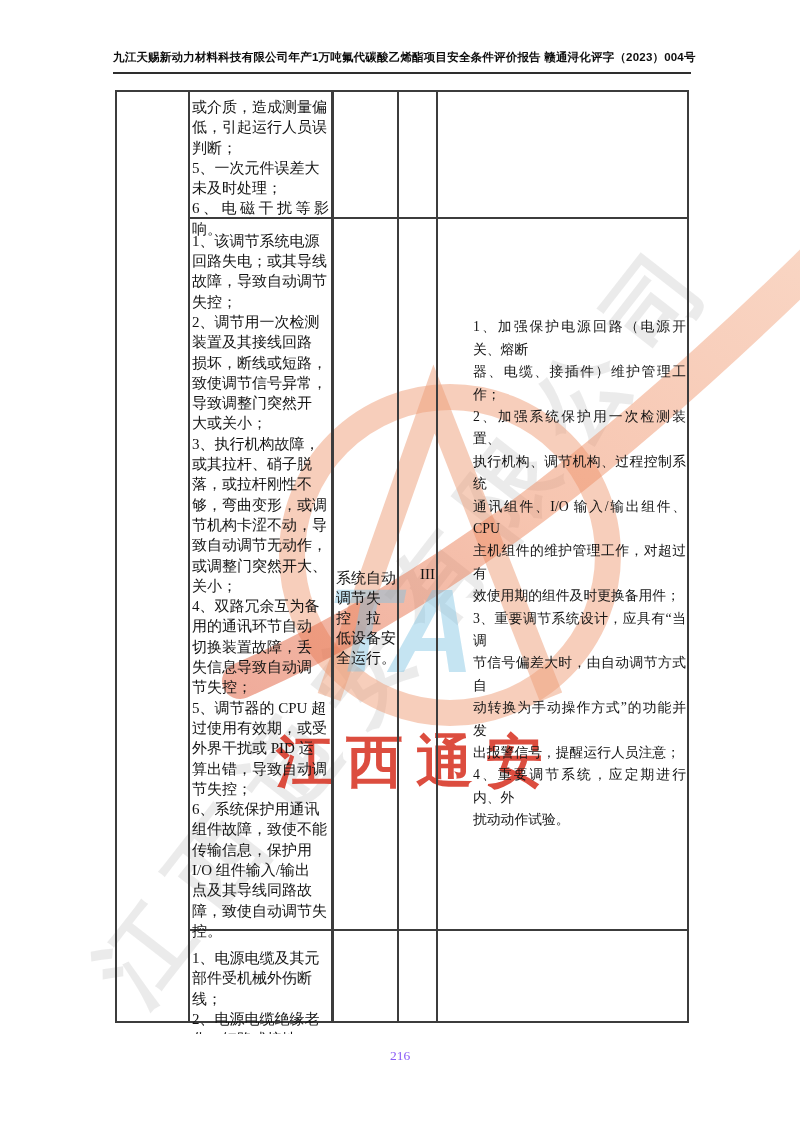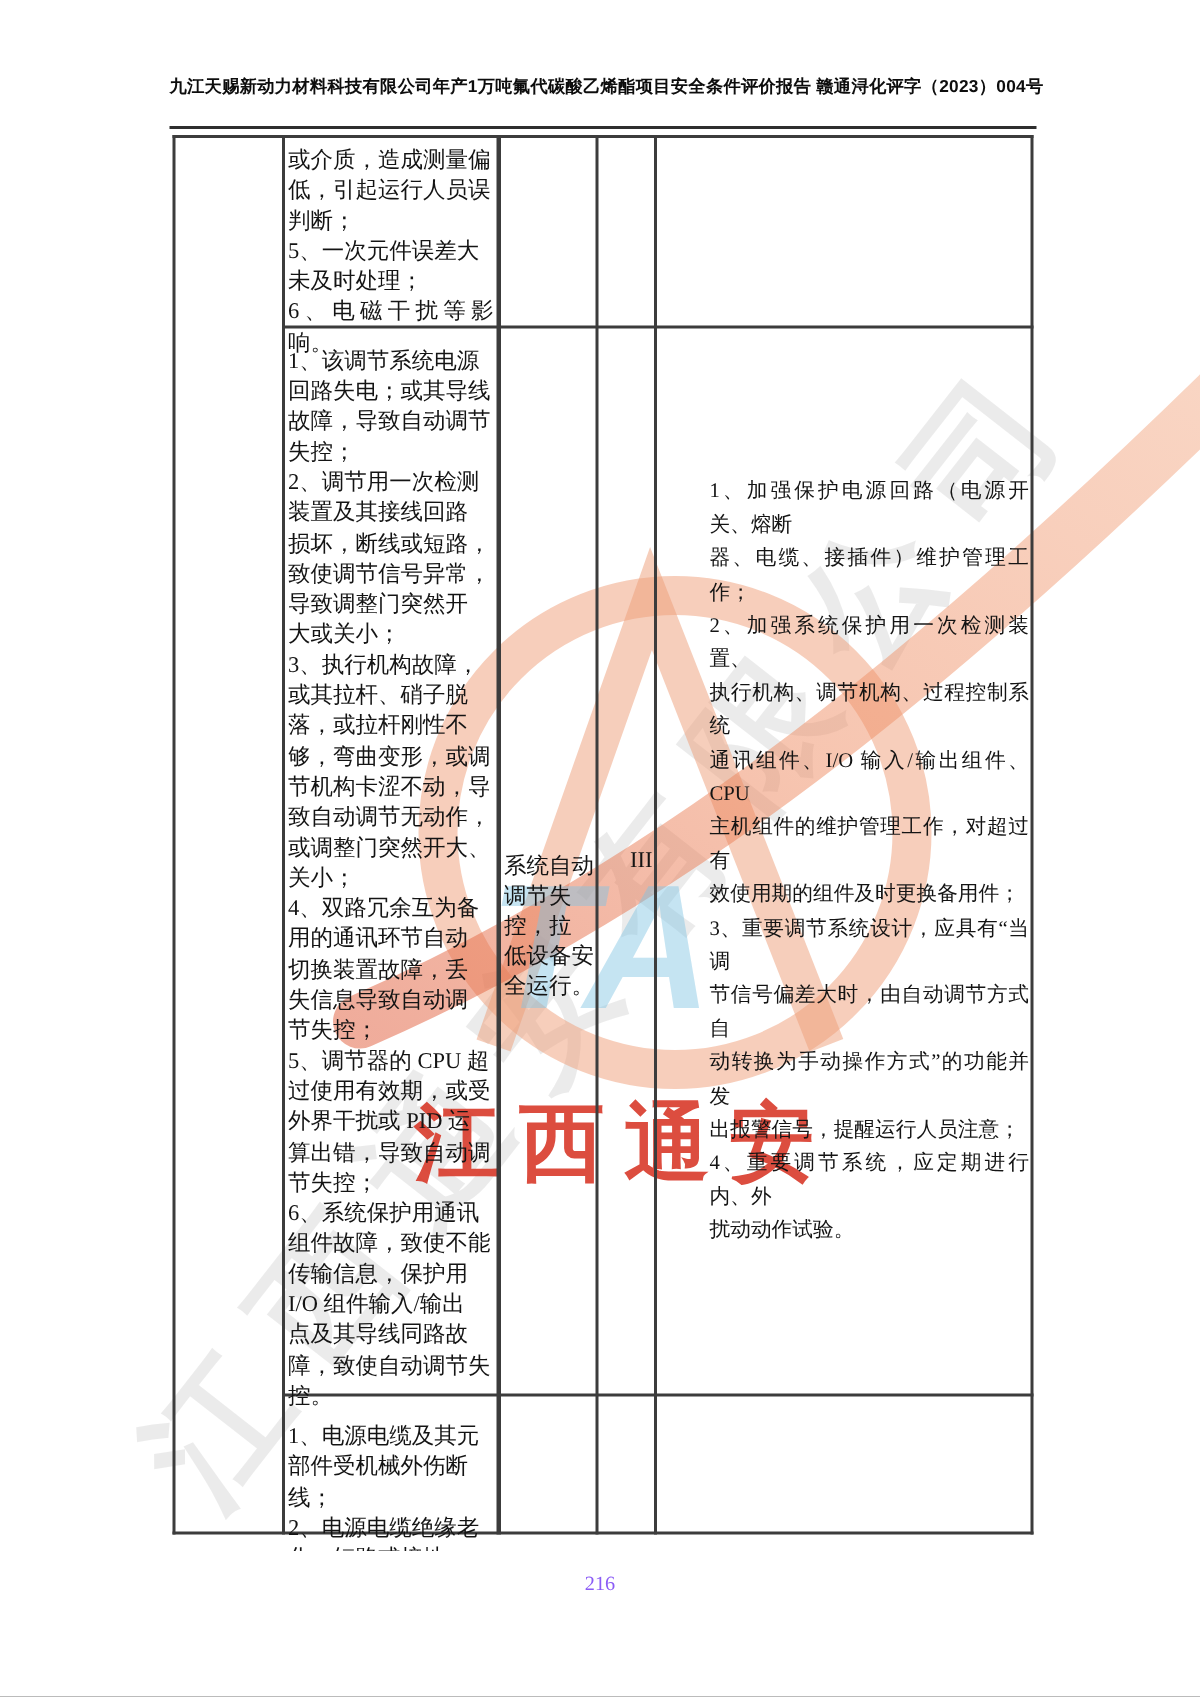--- a/index.html
+++ b/index.html
@@ -7,21 +7,21 @@
     position:relative;width:800px;height:1131px;background:#ffffff;
     overflow:hidden;margin:0 auto;
     font-family:"Liberation Serif", serif;color:#161616;
   }
   
   .header{
     position:absolute;left:113px;top:50px;width:578px;
     font-family:"Liberation Sans", sans-serif;
     font-size:11.5px;font-weight:bold;letter-spacing:.2px;
     white-space:nowrap;text-align:center;color:#0d0d0d;
-    border-bottom:2px solid #2e2e2e;padding-bottom:19px;
+    border-bottom:2px solid #2e2e2e;padding-bottom:7px;
   }
   .footer{
     position:absolute;left:0;top:1048px;width:800px;text-align:center;
     font-size:13.5px;color:#8b5cf6;
   }
   
   .wm-diagonal{
     position:absolute;left:408px;top:618px;
     transform:translate(-50%,-50%) rotate(-52deg);
     font-size:92px;font-weight:bold;letter-spacing:26px;white-space:nowrap;

